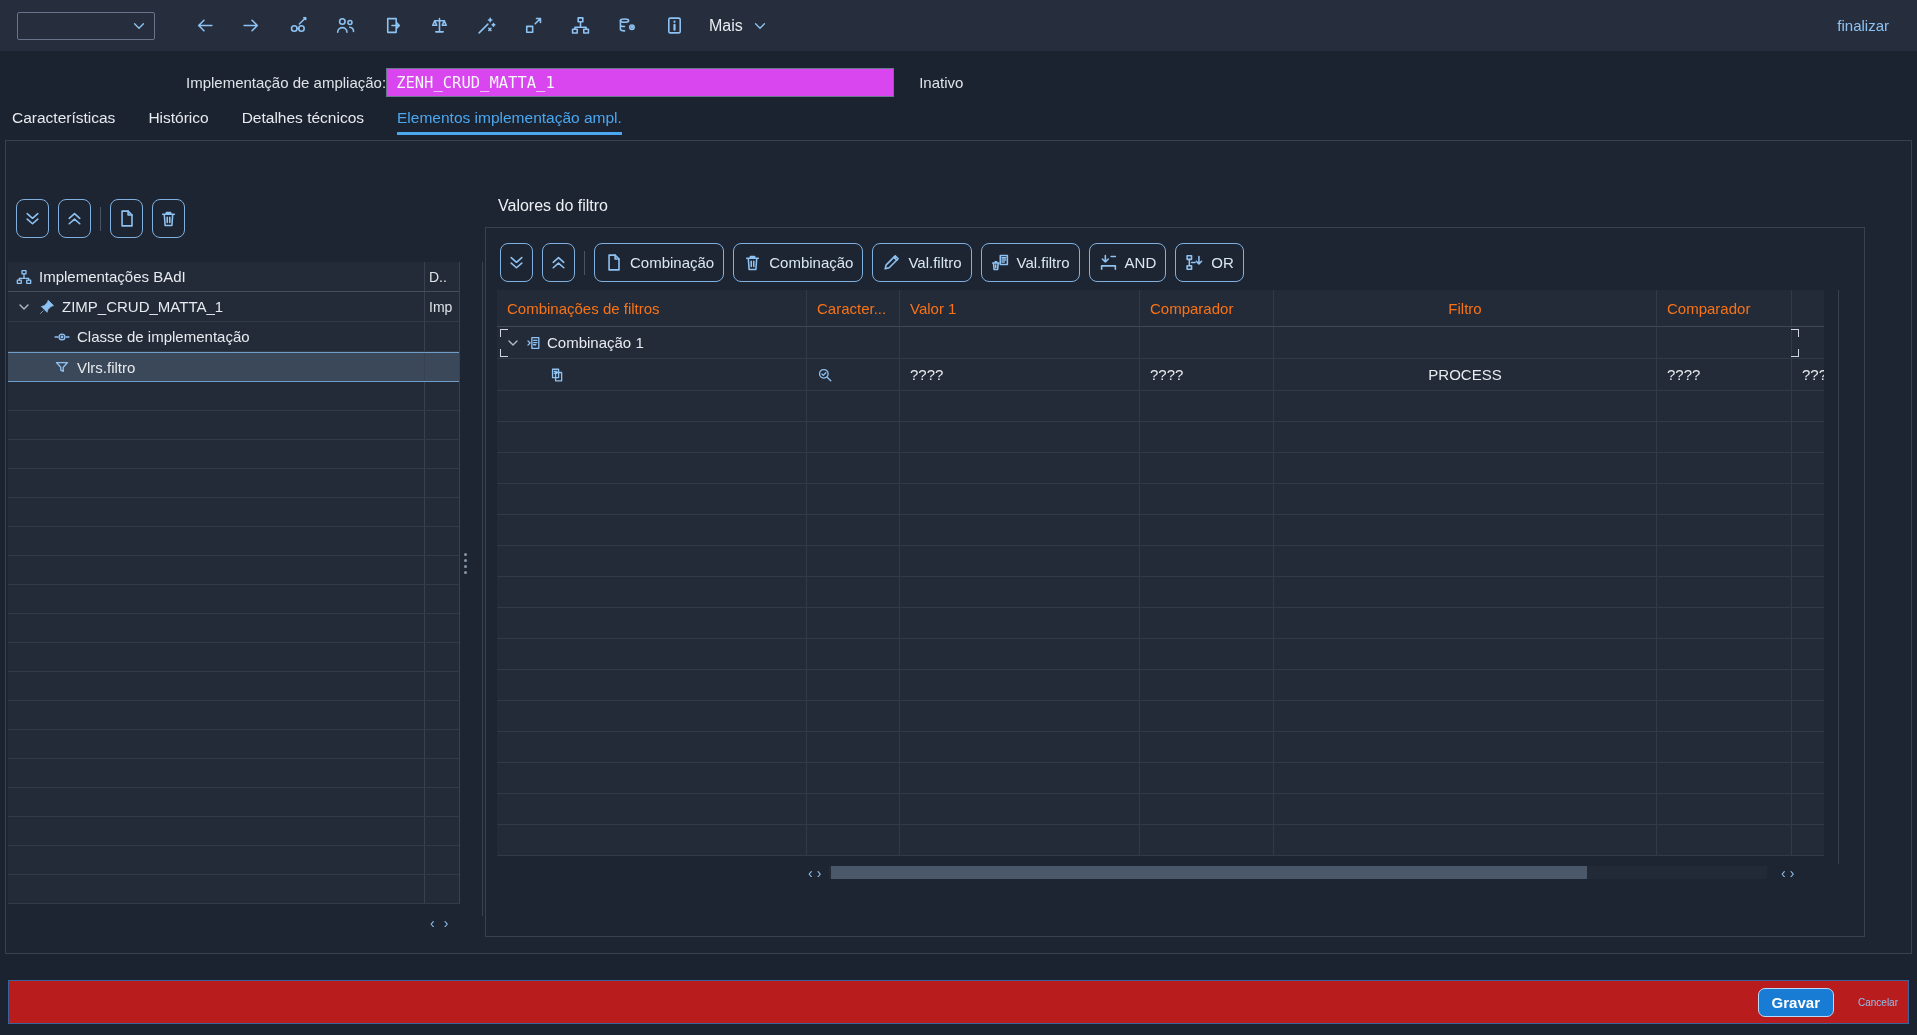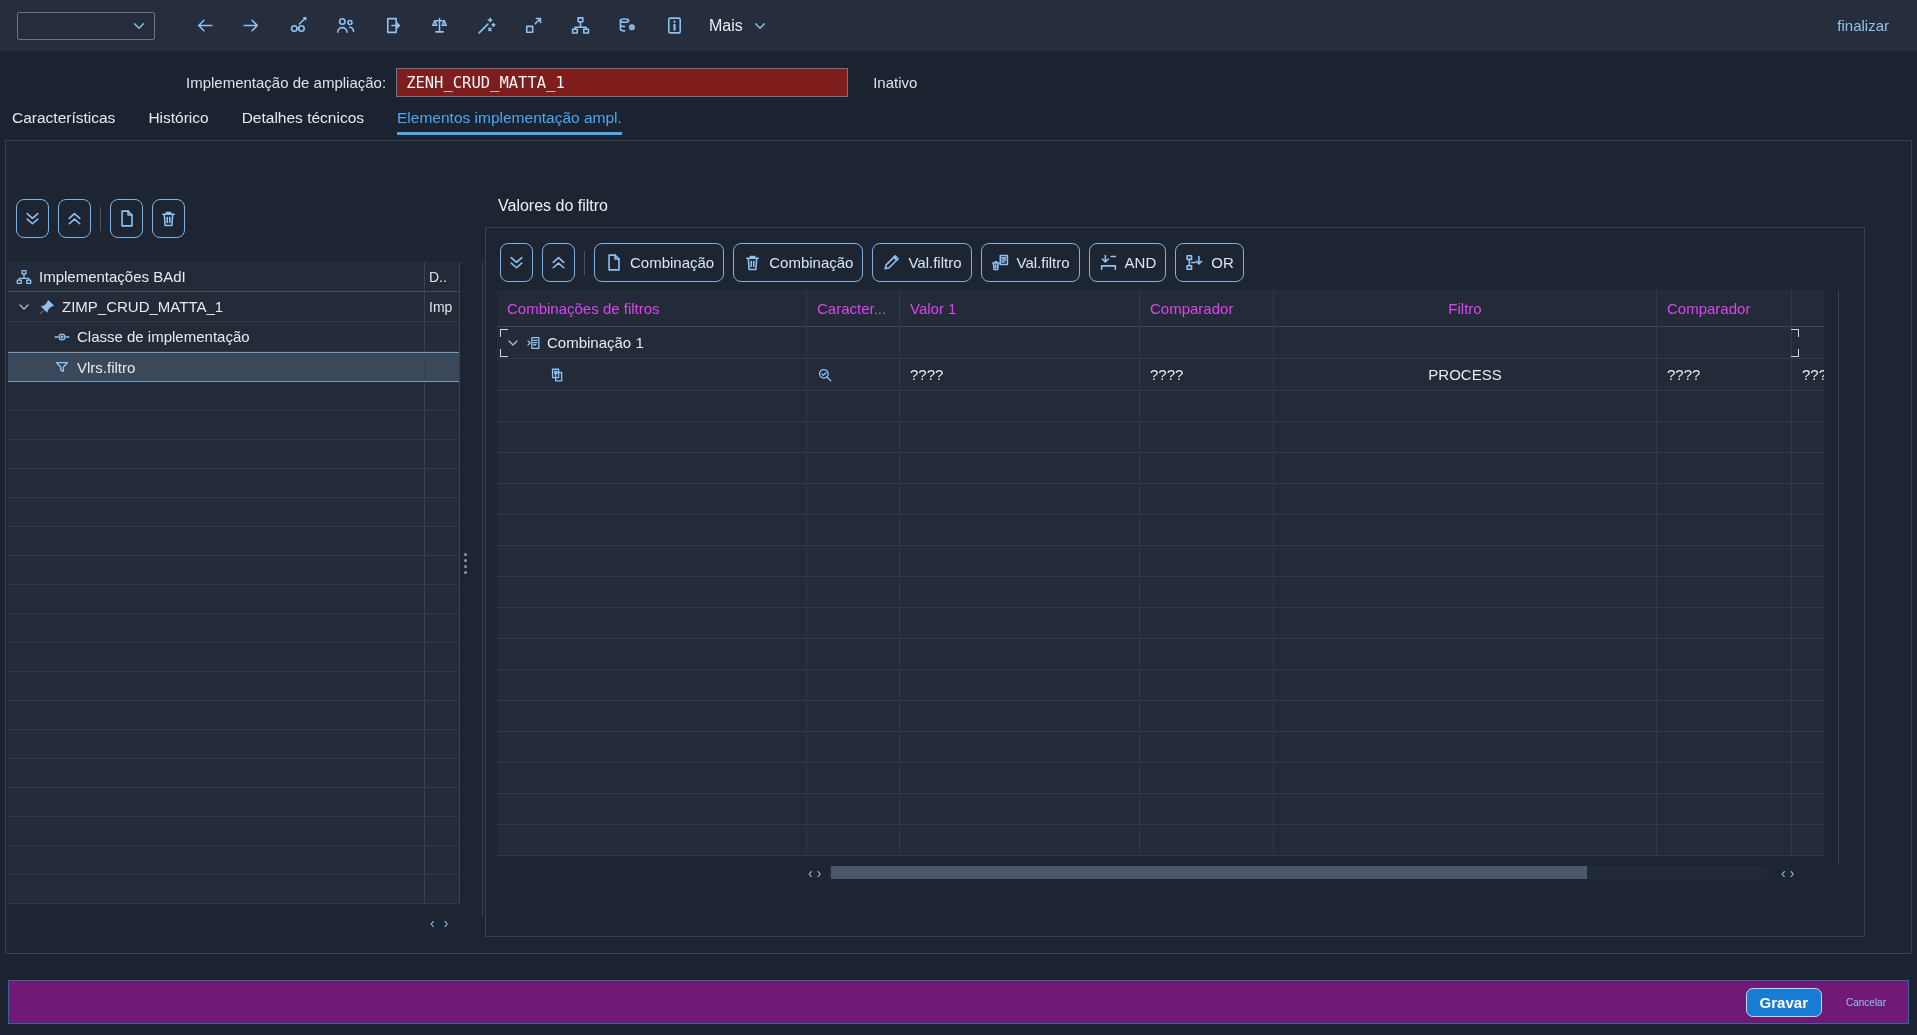--- a/index.html
+++ b/index.html
@@ -27,21 +27,21 @@
   .tbbtn:first-of-type{margin-left:20px}
   .more{display:flex;align-items:center;gap:9px;color:#e9ecf0;font-size:16px;
         background:none;border:none;cursor:pointer;margin-left:6px}
   .finalize{margin-left:auto;color:#8ec2f2;background:none;border:none;
             font-size:15px;cursor:pointer}
 
   
   .subheader{height:89px}
   .impl-row{display:flex;align-items:center;padding:17px 0 0 186px}
   .impl-label{color:#dfe3e8}
-  .impl-input{margin-left:10px;width:452px;height:29px;background:#7f1d1d;
+  .impl-input{margin-left:0;width:508px;height:29px;background:#d946ef;
               border:1px solid #68798c;color:#f4f6f8;font-family:"DejaVu Sans Mono",monospace;
               font-size:15.5px;display:flex;align-items:center;padding:0 9px;cursor:text}
   .impl-status{margin-left:25px;color:#dfe3e8}
   .tabs{display:flex;gap:33px;padding-left:12px;margin-top:12px}
   .tab{padding-bottom:5px;font-size:15.5px;cursor:pointer;border-bottom:3px solid transparent}
   .tab.active{color:#4aa7f0;border-bottom-color:#4aa7f0}
 
   
   .main{position:relative;margin:0 5px;height:814px;border:1px solid #39414f;background:#1e2532}
 
@@ -75,42 +75,42 @@
   
   .rtitle{position:absolute;left:492px;top:56px;font-size:16px;color:#eef1f4}
   .rgroup{position:absolute;left:479px;top:86px;width:1380px;height:710px;border:1px solid #39414f}
   .rtb{position:absolute;top:15px;left:14px;display:flex;gap:9px;align-items:center}
 
   .rtable{position:absolute;left:11px;top:62px;width:1327px;overflow:hidden}
   .rt-row{display:grid;grid-template-columns:310px 93px 240px 134px 383px 135px 32px;background:#242b38}
   .c{border-bottom:1px solid #313a48;border-right:1px solid #313a48;display:flex;
      align-items:center;padding:0 10px;height:32px;white-space:nowrap;overflow:hidden}
   .c:last-child{border-right:none}
-  .rt-head .c{height:37px;border-bottom:1px solid #3f4857;color:#d946ef}
+  .rt-head .c{height:37px;border-bottom:1px solid #3f4857;color:#f97316}
   .rt-row.filler .c{height:31px}
   .c.center{justify-content:center}
   .c.tree{gap:5px;padding-left:8px}
   .rt-row.r1{position:relative}
   .fc{position:absolute;width:8px;height:8px;border:0 solid #cfd6de}
   .fc.tl{top:2px;left:3px;border-top-width:1.5px;border-left-width:1.5px}
   .fc.bl{bottom:2px;left:3px;border-bottom-width:1.5px;border-left-width:1.5px}
   .fc.tr{top:2px;right:25px;border-top-width:1.5px;border-right-width:1.5px}
   .fc.br{bottom:2px;right:25px;border-bottom-width:1.5px;border-right-width:1.5px}
   .ind2{margin-left:44px}
 
   .rhs{position:absolute;left:322px;top:636px;height:17px;display:flex;align-items:center;gap:4px}
   .hs-arrows{color:#8ec2f2;font-size:14px;letter-spacing:4px;cursor:pointer;user-select:none}
   .hs-track{width:938px;height:13px;background:#232a37;position:relative;cursor:pointer}
   .hs-thumb{position:absolute;left:2px;top:0;height:13px;width:756px;background:#4b5869}
   .rhs-right{position:absolute;left:1295px;top:636px;height:17px;display:flex;align-items:center}
   .rvline{position:absolute;left:1352px;top:62px;width:1px;height:574px;background:#39414f}
 
   
   .footer{margin:26px 8px 0;height:44px;border:1px solid #3e639c;display:flex;
-          align-items:center;justify-content:flex-end;gap:24px;padding-right:22px;background:#701a75}
+          align-items:center;justify-content:flex-end;gap:24px;padding-right:10px;background:#b91c1c}
   .save{background:#187bd4;border:1px solid #bcd9f5;border-radius:7px;color:#fff;
         font-weight:bold;font-size:15px;padding:5px 13px;cursor:pointer}
   .cancel{color:#8ec2f2;background:none;border:none;font-size:10px;cursor:pointer}
 </style>
 </head>
 <body>
 
 <svg width="0" height="0" style="position:absolute" aria-hidden="true">
   <defs>
     <symbol id="ic-chev" viewBox="0 0 18 18">

